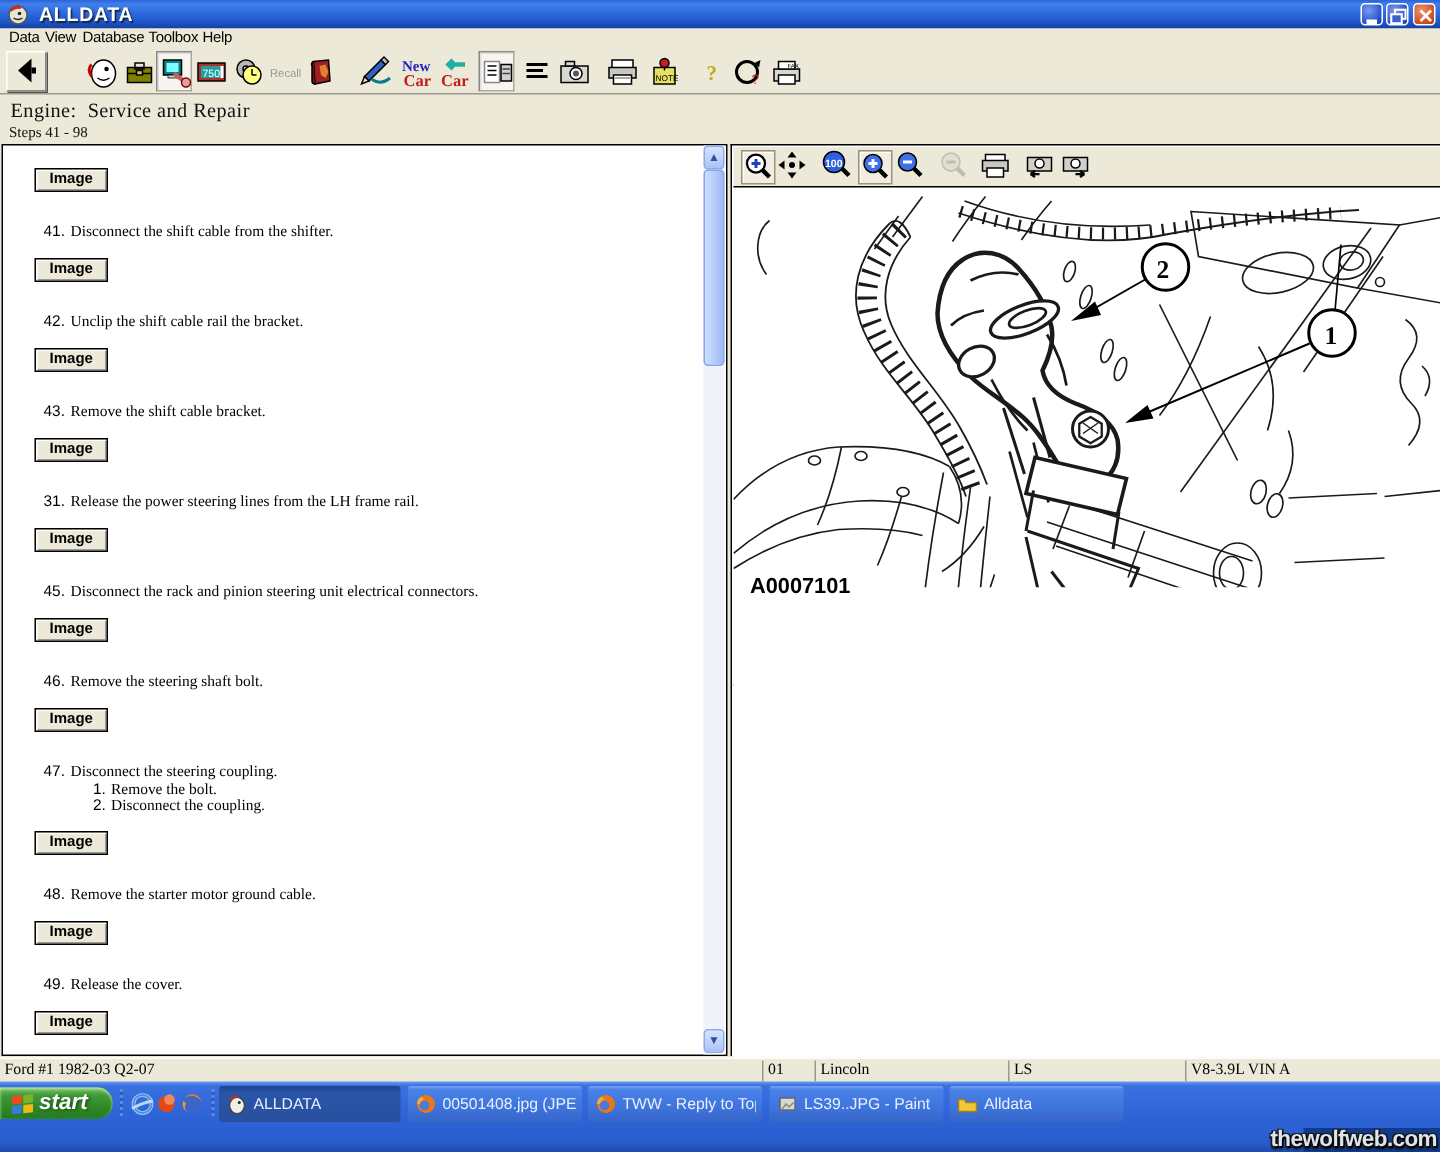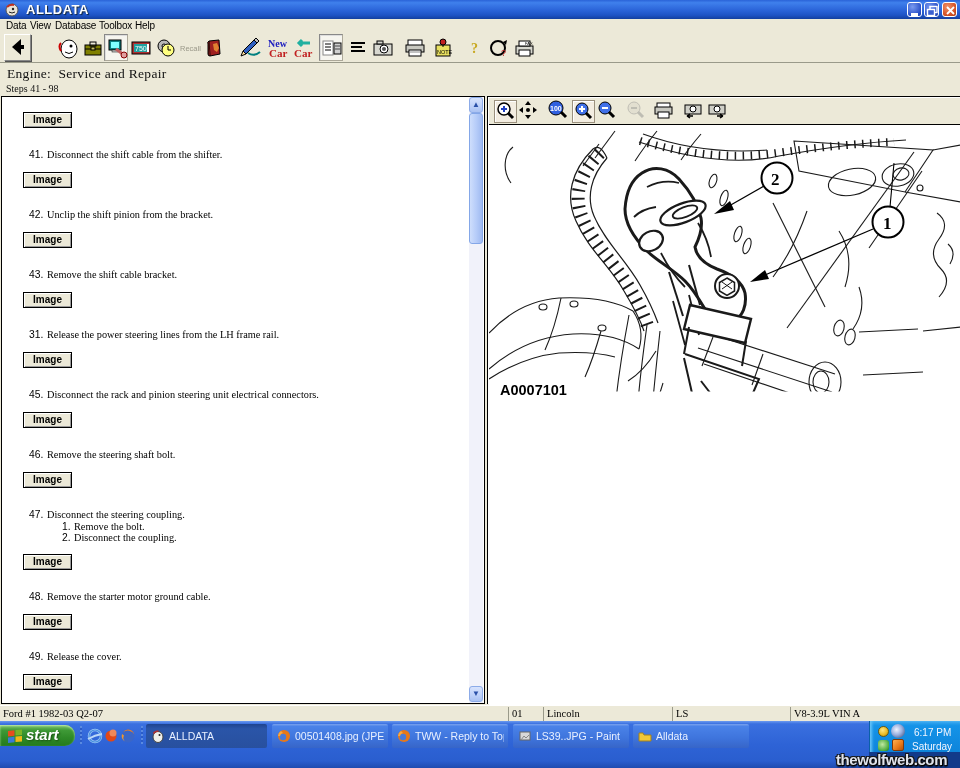--- a/index.html
+++ b/index.html
@@ -46,21 +46,21 @@
 #taskbar{left:0;top:721px;width:960px;height:47px;background:linear-gradient(180deg,#6c9bf0 0%,#3a70e0 6%,#2e63d6 50%,#2a5ecf 85%,#1f4bb0 100%)}
 #startbtn{position:absolute;left:0;top:4px;width:75px;height:21px;border-radius:0 10px 10px 0;background:linear-gradient(180deg,#7ec56c 0%,#3f9a37 25%,#2f8a28 60%,#247a1e 100%);box-shadow:inset 0 1px 2px #bfe8a8}
 #startbtn span{position:absolute;left:26px;top:1px;color:#fff;font-size:15px;font-weight:bold;font-style:italic;text-shadow:1px 1px 2px #1a4d12}
 .tkbtn{position:absolute;top:3px;height:24px;background:linear-gradient(180deg,#7aa2ee 0%,#4a82e8 10%,#3e74dc 60%,#3765c8 100%);border-radius:2px;color:#e8f0ff;font-size:10.5px}
 .tkbtn.active{background:linear-gradient(180deg,#1e448f,#2a55a8 20%,#28509f)}
 .tkbtn .lbl{position:absolute;left:23px;top:6px;white-space:nowrap;overflow:hidden;max-width:89px}
 .tkbtn .ico{position:absolute;left:5px;top:5px}
 #tray{position:absolute;left:869px;top:0;width:91px;height:47px;background:linear-gradient(180deg,#3ba8f0 0%,#1493e8 10%,#0e86dc 60%,#0a78c8 100%);border-left:1px solid #0a60a8;box-shadow:inset 2px 0 3px #66c4f8}
 #tray .clk{position:absolute;color:#f2f6ff;font-size:10px}
 #wm{position:absolute;left:869px;top:752px;width:91px;height:16px;background:#123a8a}
-#wmtext{position:absolute;left:836px;top:751px;width:122px;text-align:left;color:#dfe3ec;font-size:15px;font-weight:bold;letter-spacing:-.4px;text-shadow:1px 1px 0 #000,-1px -1px 0 #1a1a1a,1px -1px 0 #1a1a1a,-1px 1px 0 #1a1a1a,0 2px 2px #000}
+#wmtext{position:absolute;left:836px;top:751px;width:122px;text-align:right;color:#dfe3ec;font-size:15px;font-weight:bold;letter-spacing:-.4px;text-shadow:1px 1px 0 #000,-1px -1px 0 #1a1a1a,1px -1px 0 #1a1a1a,-1px 1px 0 #1a1a1a,0 2px 2px #000}
 </style></head>
 <body>
 <div class="abs" id="titlebar"></div>
 <div class="abs" id="titleicon" style="left:5px;top:3px;width:14px;height:14px"><svg width="14" height="14">
       <circle cx="7" cy="7" r="6" fill="#e8e4d8" stroke="#555"></circle>
       <path d="M2,4 q3,-3 7,-2" stroke="#c03020" stroke-width="2" fill="none"></path>
       <circle cx="8" cy="6" r="1.2" fill="#222"></circle>
       <path d="M4,9 q3,2 6,0" stroke="#222" fill="none"></path>
     </svg></div>
 <div class="abs" id="titletext">ALLDATA</div>
@@ -233,21 +233,21 @@
     <div id="h1t">Engine:&nbsp;&nbsp;Service and Repair</div>
     <div id="h2t">Steps 41 - 98</div>
   </div>
 <div class="abs" id="lpanel">
 <div id="lcontent">
 <div class="imgbtn" style="top:15px">Image</div>
 <div class="stepnum" style="left:27px;top:52px">41.</div>
       <div class="step" style="left:45px;top:52px">Disconnect the shift cable from the shifter.</div>
 <div class="imgbtn" style="top:75px">Image</div>
 <div class="stepnum" style="left:27px;top:112px">42.</div>
-      <div class="step" style="left:45px;top:112px">Unclip the shift pinion from the bracket.</div>
+      <div class="step" style="left:45px;top:112px">Unclip the shift cable rail the bracket.</div>
 <div class="imgbtn" style="top:135px">Image</div>
 <div class="stepnum" style="left:27px;top:172px">43.</div>
       <div class="step" style="left:45px;top:172px">Remove the shift cable bracket.</div>
 <div class="imgbtn" style="top:195px">Image</div>
 <div class="stepnum" style="left:27px;top:232px">31.</div>
       <div class="step" style="left:45px;top:232px">Release the power steering lines from the LH frame rail.</div>
 <div class="imgbtn" style="top:255px">Image</div>
 <div class="stepnum" style="left:27px;top:292px">45.</div>
       <div class="step" style="left:45px;top:292px">Disconnect the rack and pinion steering unit electrical connectors.</div>
 <div class="imgbtn" style="top:315px">Image</div>
@@ -523,24 +523,15 @@
           <path d="M3,11 l3,-4 2,2 3,-3" stroke="#888" fill="none"></path>
         </svg></span>
       <span class="lbl">LS39..JPG - Paint</span>
     </div>
 <div class="tkbtn" style="left:633px;width:116px">
       <span class="ico"><svg width="14" height="14">
           <path d="M1,4 l4,0 1,2 7,0 0,6 -12,0 z" fill="#f0c838" stroke="#a08020"></path>
         </svg></span>
       <span class="lbl">Alldata</span>
     </div>
-<div id="tray">
-<div style="position:absolute;left:8px;top:5px;width:11px;height:11px;border-radius:50%;background:radial-gradient(circle at 40% 35%,#ffe680,#e8b820 60%,#a07808);border:1px solid #6a5a10"></div>
-<div style="position:absolute;left:21px;top:3px;width:14px;height:14px;border-radius:50%;background:radial-gradient(circle at 40% 40%,#f0f4ff,#9ab0e0 45%,#30406a)"></div>
-<div style="position:absolute;left:8px;top:19px;width:11px;height:11px;background:radial-gradient(circle at 40% 40%,#bfe8a0,#4caa3c 70%,#1e6a18);border-radius:3px"></div>
-<div style="position:absolute;left:22px;top:18px;width:12px;height:12px;background:linear-gradient(135deg,#ffb050,#e87818 60%,#b05008);border:1px solid #803808;border-radius:2px"></div>
-<div style="position:absolute;left:9px;top:32px;width:11px;height:10px;background:linear-gradient(90deg,#e8d040 50%,#181818 50%)"></div>
-<span class="clk" style="left:44px;top:6px">6:17 PM</span>
-<span class="clk" style="left:42px;top:20px">Saturday</span>
-</div>
 </div>
 <div id="wm"></div>
 <div id="wmtext">thewolfweb.com</div>
 
 </body></html>

